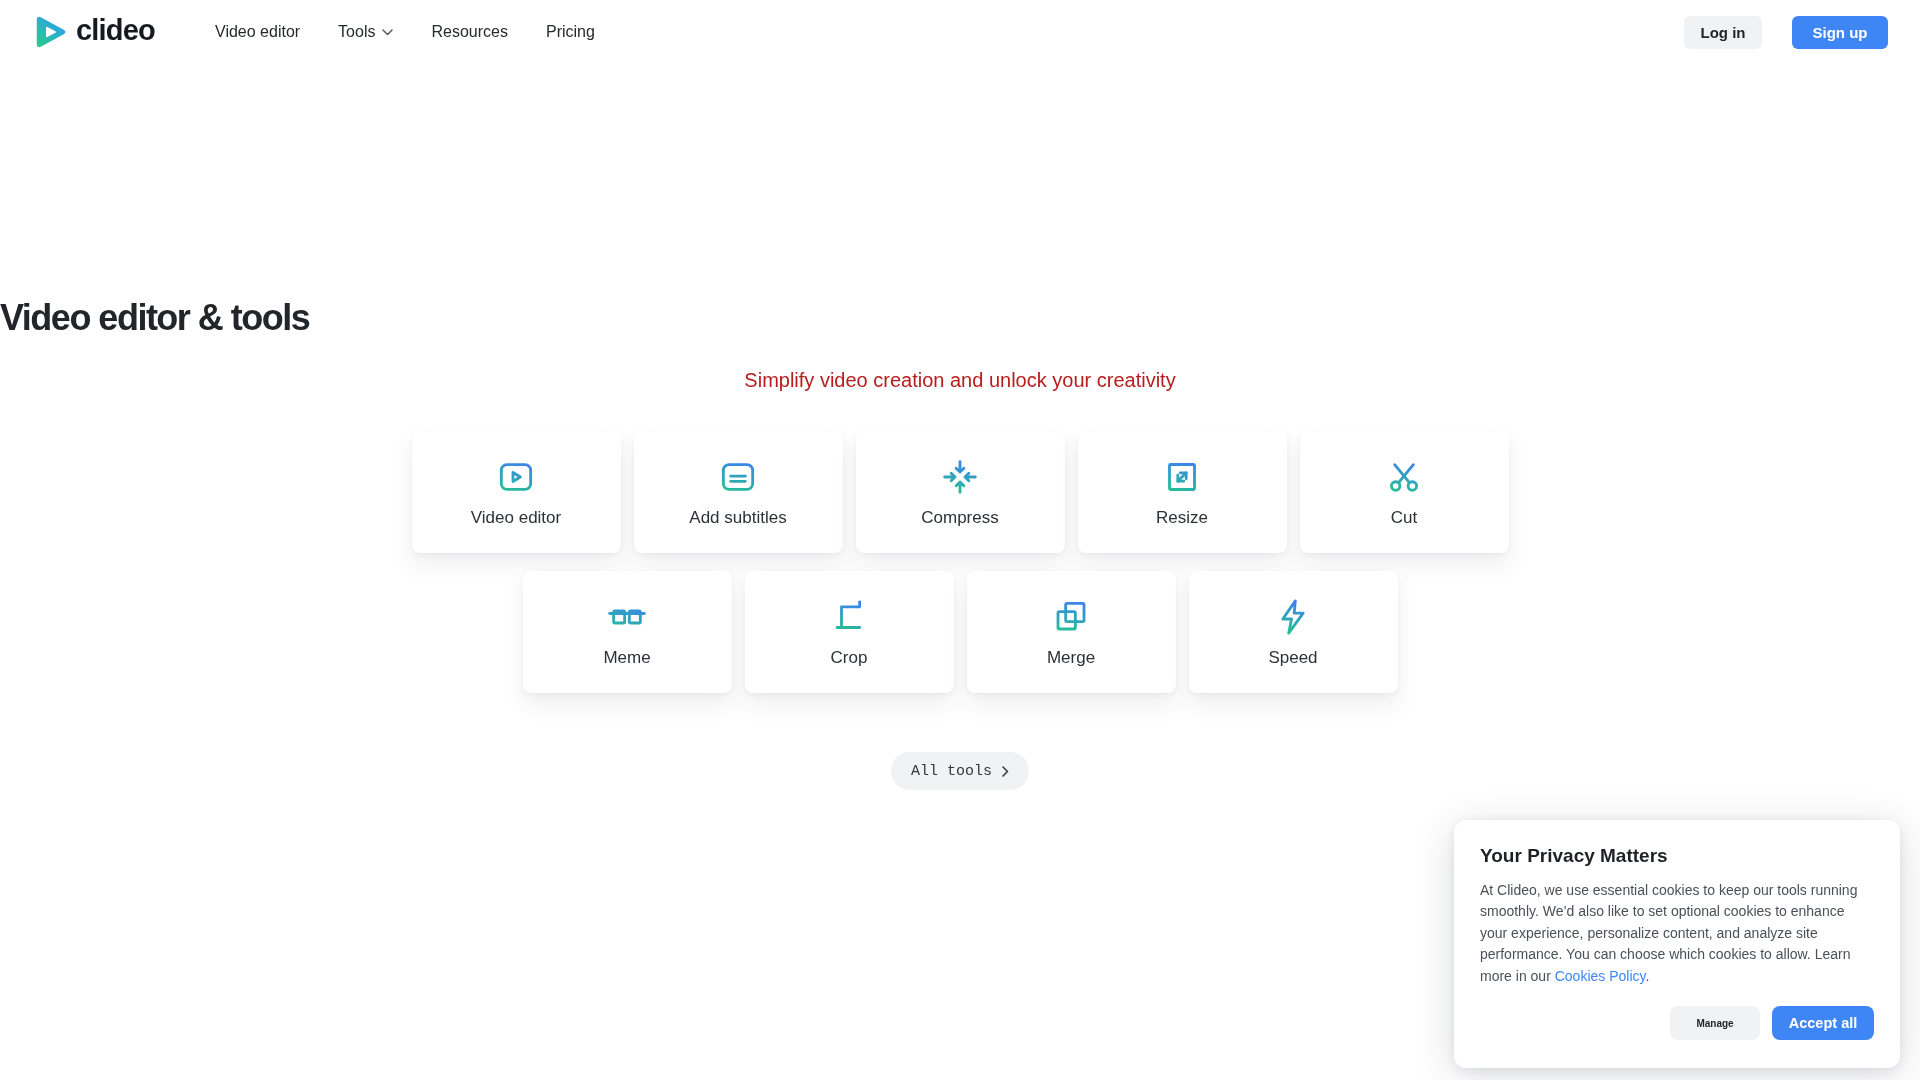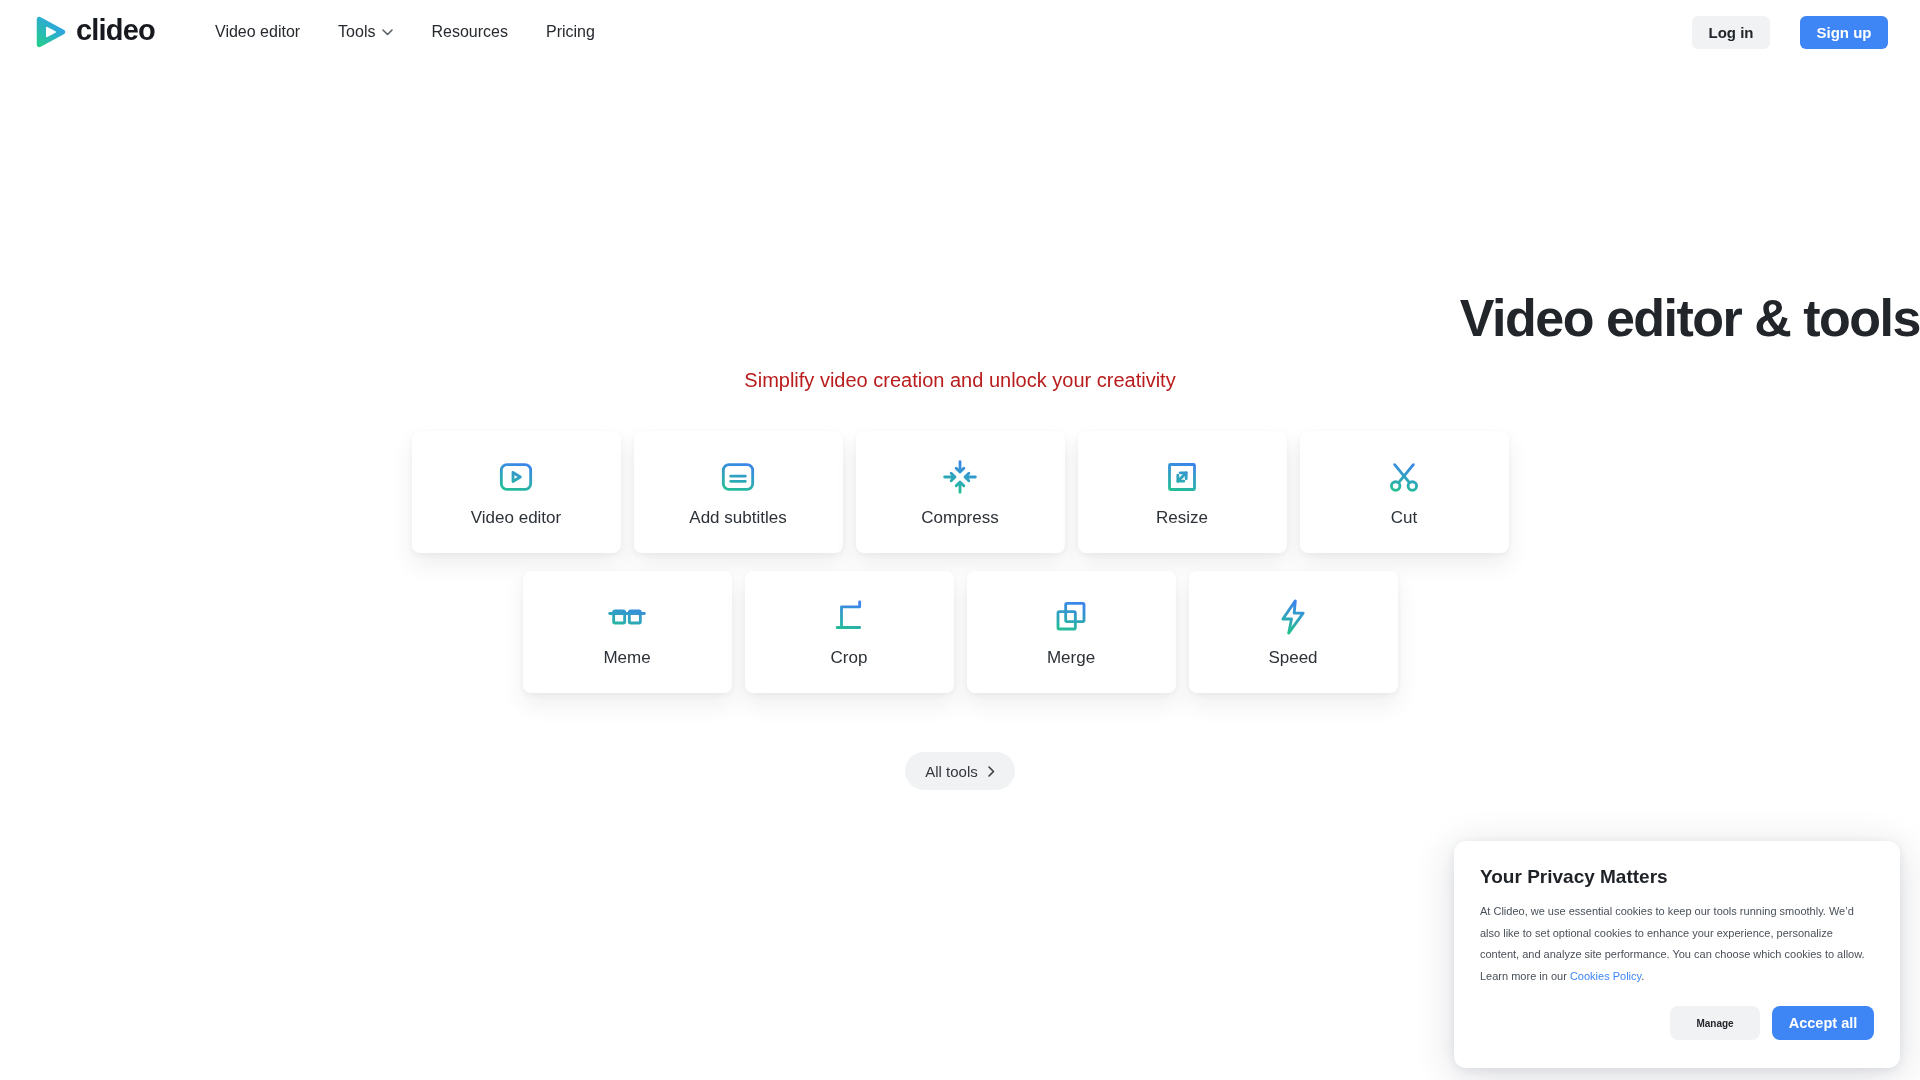--- a/index.html
+++ b/index.html
@@ -14,55 +14,55 @@
   .navbar { height:64px; display:flex; align-items:center; padding:0 32px; background:#fff; }
   .logo { display:flex; align-items:center; gap:8px; cursor:pointer; }
   .logo-text { font-size:29px; font-weight:700; color:#16191d; letter-spacing:-0.8px; line-height:1; padding-bottom:3px; }
   .nav-links { display:flex; gap:38px; margin-left:60px; }
   .nav-link { font-size:16px; color:#26292e; text-decoration:none; display:flex; align-items:center; gap:7px; cursor:pointer; }
   .nav-right { margin-left:auto; display:flex; gap:30px; align-items:center; }
   .btn { border:none; border-radius:6px; font-size:15px; font-weight:600; cursor:pointer; font-family:inherit; display:inline-flex; align-items:center; justify-content:center; }
   .btn-gray { background:#f1f2f4; color:#22262b; }
   .btn-blue { background:#3E86F6; color:#ffffff; }
   .btn-login { width:78px; height:33px; }
-  .btn-signup { width:88px; height:33px; }
-
-  
-  .hero-title { margin:224px 0 0; text-align:right; font-size:52px; line-height:60px; font-weight:700; color:#22262a; letter-spacing:-1.5px; }
+  .btn-signup { width:96px; height:33px; }
+
+  
+  .hero-title { margin:224px 0 0; text-align:left; font-size:36px; line-height:60px; font-weight:700; color:#22262a; letter-spacing:-1.5px; }
   .hero-subtitle { margin:18px 0 0; text-align:center; font-size:20px; line-height:28px; color:#b91c1c; }
 
   
   .cards-row { display:flex; justify-content:center; gap:13px; }
   .cards-row.row1 { margin-top:37px; }
   .cards-row.row2 { margin-top:18px; }
   .tool-card {
     width:209px; height:122px; background:#ffffff; border-radius:8px;
     box-shadow:0 12px 22px rgba(45,55,70,.08), 0 2px 5px rgba(45,55,70,.05);
     display:flex; flex-direction:column; align-items:center; justify-content:center;
     gap:11px; cursor:pointer;
   }
   .tool-icon { width:40px; height:40px; }
   .tool-icon svg { width:40px; height:40px; display:block; }
   .tool-label { font-size:17px; color:#2d3238; }
 
   .all-tools-wrap { display:flex; justify-content:center; margin-top:59px; }
   .all-tools {
     display:inline-flex; align-items:center; gap:10px; height:38px; padding:0 20px;
     background:#f1f2f3; border:none; border-radius:19px;
-    font-size:15px; color:#33373c; font-family:Liberation Sans, sans-serif; cursor:pointer;
+    font-size:15px; color:#33373c; font-family:Liberation Mono, monospace; cursor:pointer;
   }
 
   
   .cookie-dialog {
     position:absolute; right:20px; bottom:12px; width:446px;
     background:#ffffff; border-radius:12px; padding:25px 26px 28px;
     box-shadow:0 8px 40px rgba(30,40,60,.16), 0 2px 10px rgba(30,40,60,.08);
   }
   .cookie-title { margin:0 0 13px; font-size:19px; font-weight:700; color:#1e2227; }
-  .cookie-body { margin:0; font-size:11px; line-height:21.5px; color:#4a5058; }
+  .cookie-body { margin:0; font-size:14px; line-height:21.5px; color:#4a5058; }
   .cookie-link { color:#3E86F6; text-decoration:none; cursor:pointer; }
   .cookie-actions { display:flex; justify-content:flex-end; gap:12px; margin-top:19px; }
   .btn-manage { width:90px; height:34px; border-radius:8px; font-size:10px; }
   .btn-accept { width:102px; height:34px; border-radius:8px; font-size:14.5px; }
 
   .icon-svg { display:block; }
   .defs-holder { position:absolute; width:0; height:0; }
 </style>
 </head>
 <body>

